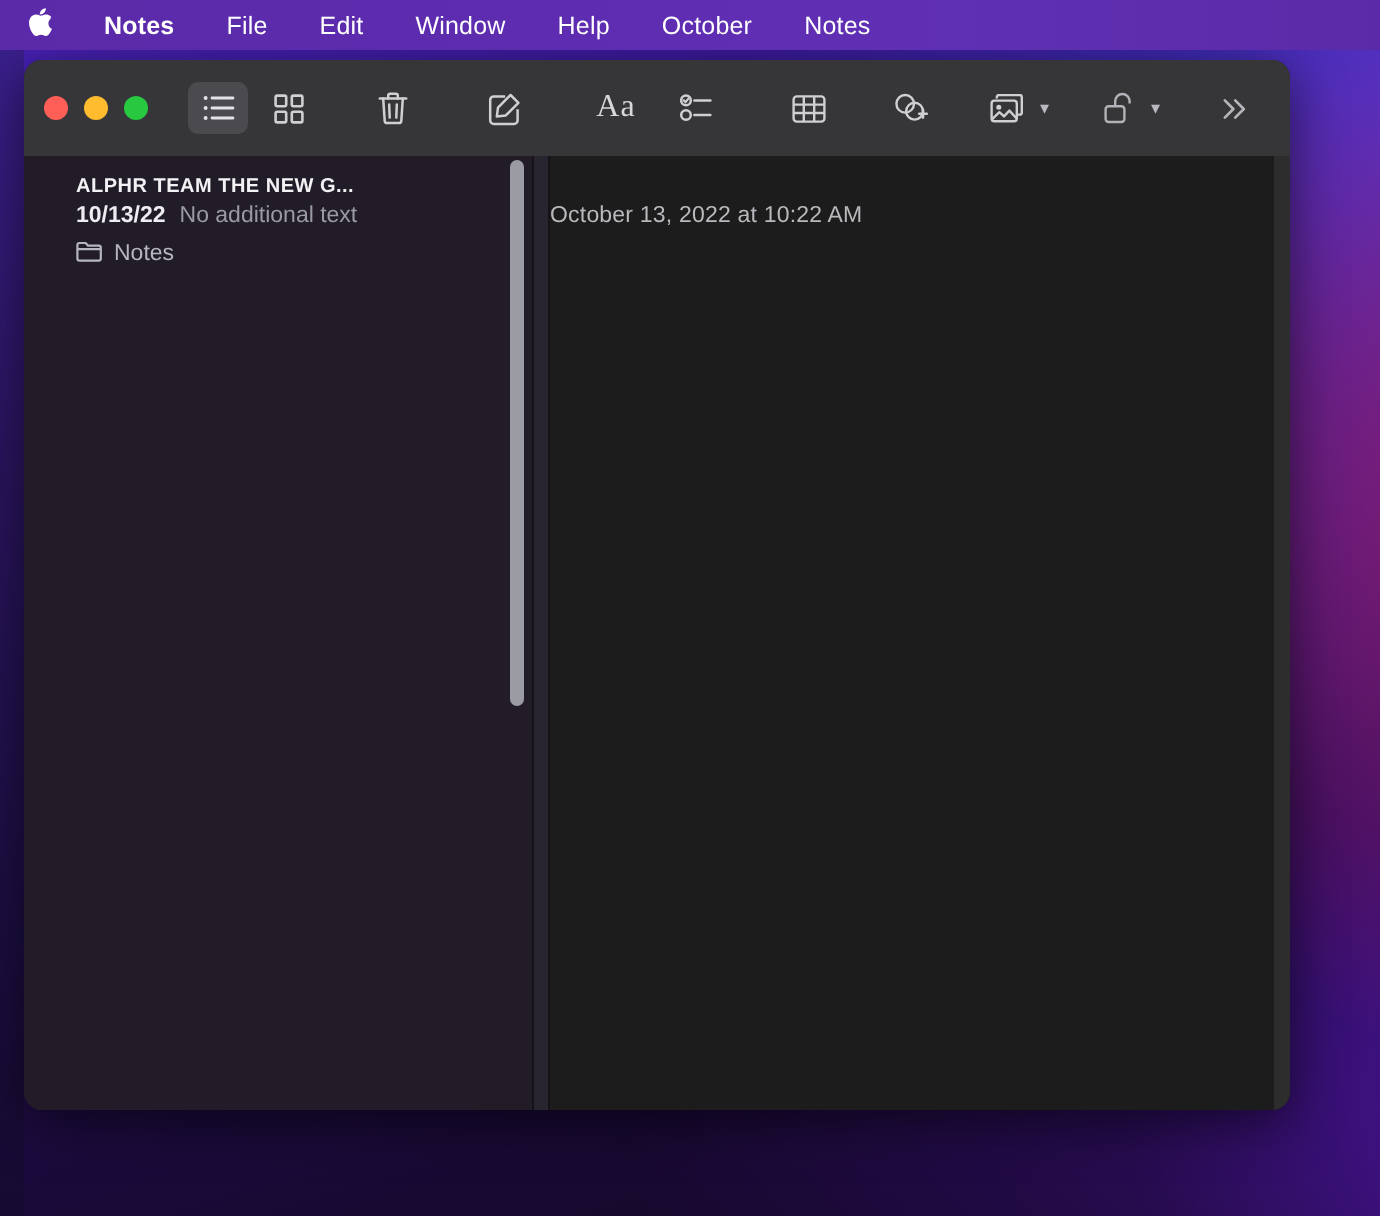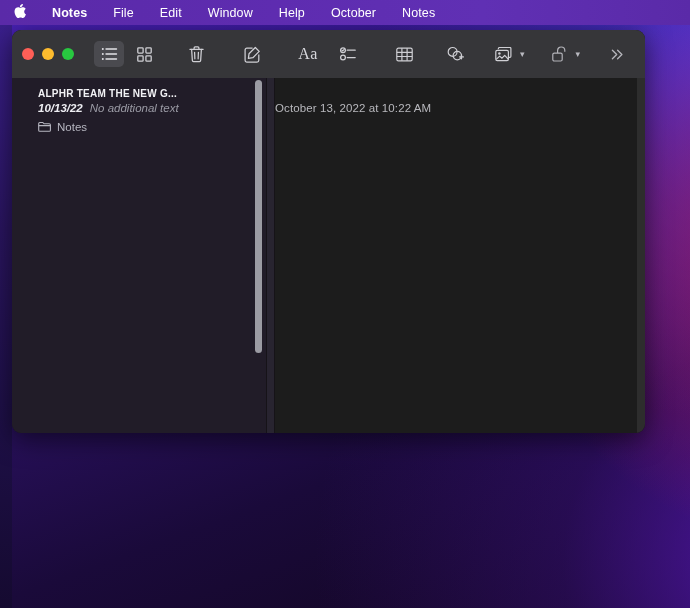--- a/index.html
+++ b/index.html
@@ -37,21 +37,21 @@
     padding:0 12px 2px 2px; display:flex; align-items:center;
   }
   .menu-item {
     color:#ffffff; font-size:12.5px; padding:0 13px; white-space:nowrap;
     letter-spacing:0.1px;
   }
   .menu-item.bold { font-weight:bold; }
 
   
   .window {
-    position:absolute; left:12px; top:30px; width:633px; height:403px;
+    position:absolute; left:12px; top:30px; width:633px; height:525px;
     background:#1c1c1c; border-radius:9px;
     box-shadow:0 6px 26px rgba(0,0,0,0.55);
     overflow:hidden;
   }
 
   
   .toolbar {
     position:absolute; left:0; top:0; width:633px; height:48px;
     background:#363639;
     display:flex; align-items:center;
@@ -91,21 +91,21 @@
     position:absolute; left:625px; top:48px; width:8px; height:517px;
     background:#2d2d2d;
   }
 
   
   .note-item { padding:10px 14px 10px 26px; }
   .note-title {
     color:#f2f2f5; font-size:10px; font-weight:bold; letter-spacing:0.25px;
     white-space:nowrap; overflow:hidden;
   }
-  .note-sub { margin-top:3px; display:flex; align-items:baseline; gap:7px;font-style:italic; }
+  .note-sub { margin-top:3px; display:flex; align-items:baseline; gap:7px; }
   .note-date { color:#ededf2; font-size:11.5px; font-weight:bold; }
   .note-snippet { color:#9a9aa4; font-size:11.5px;text-align:right; }
   .note-folder { margin-top:4px; display:flex; align-items:center; gap:6px; }
   .note-folder-name { color:#b6b6c0; font-size:11.5px; }
 
   
   .scrollbar-track {
     position:absolute; right:2px; top:0px; width:11px; height:517px;
   }
   .scrollbar-thumb {

